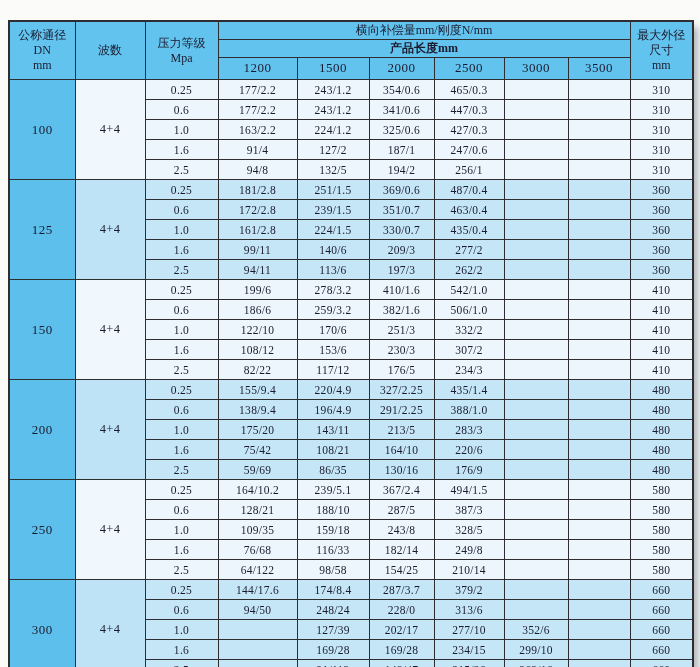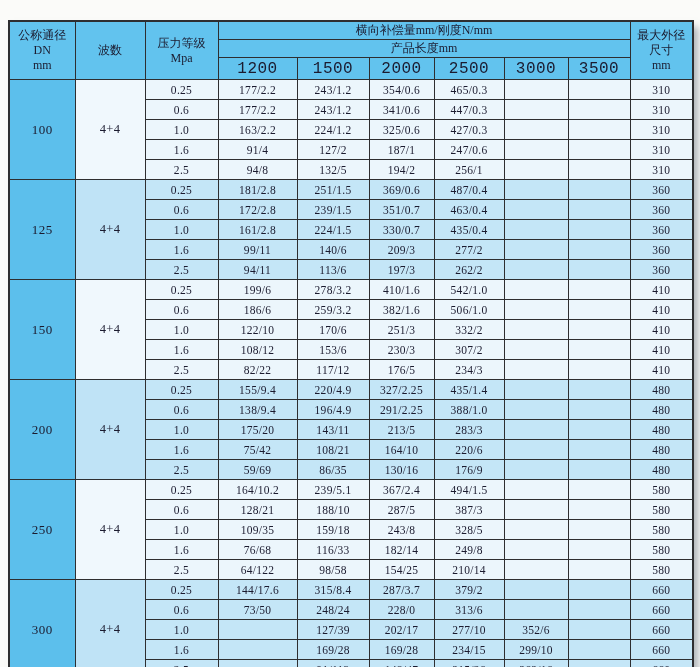--- a/index.html
+++ b/index.html
@@ -48,22 +48,22 @@
     overflow: hidden;
   }
   thead th {
     background: var(--header-bg);
     font-weight: 400;
     font-size: 12px;
     line-height: 1.25;
     white-space: pre-line;
   }
   thead tr.h1 th { height: 17px; }
-  thead tr.h2 th { height: 17px; }
-  thead tr.h3 th { height: 21px; font-size: 16px; letter-spacing: 0.5px; font-family: Liberation Mono, monospace; }
+  thead tr.h2 th { height: 17px; font-weight: bold; }
+  thead tr.h3 th { height: 21px; font-size: 13px; letter-spacing: 0.5px; }
 
   tbody td {
     height: 19px;
     font-size: 11.5px;
     letter-spacing: 0.3px;
   }
   tbody tr.pale  td { background: var(--block-pale-bg); }
   tbody tr.shaded td { background: var(--block-blue-bg); }
   tbody td.dn-cell {
     background: var(--dn-col-bg) !important;
@@ -375,30 +375,30 @@
           <td>210/14</td>
           <td></td>
           <td></td>
           <td>580</td>
         </tr>
         <tr class="shaded">
           <td class="dn-cell" rowspan="5">300</td>
           <td class="waves-cell" rowspan="5">4+4</td>
           <td>0.25</td>
           <td>144/17.6</td>
-          <td>315/8.4</td>
+          <td>174/8.4</td>
           <td>287/3.7</td>
           <td>379/2</td>
           <td></td>
           <td></td>
           <td>660</td>
         </tr>
         <tr class="shaded">
           <td>0.6</td>
-          <td>73/50</td>
+          <td>94/50</td>
           <td>248/24</td>
           <td>228/0</td>
           <td>313/6</td>
           <td></td>
           <td></td>
           <td>660</td>
         </tr>
         <tr class="shaded">
           <td>1.0</td>
           <td></td>

